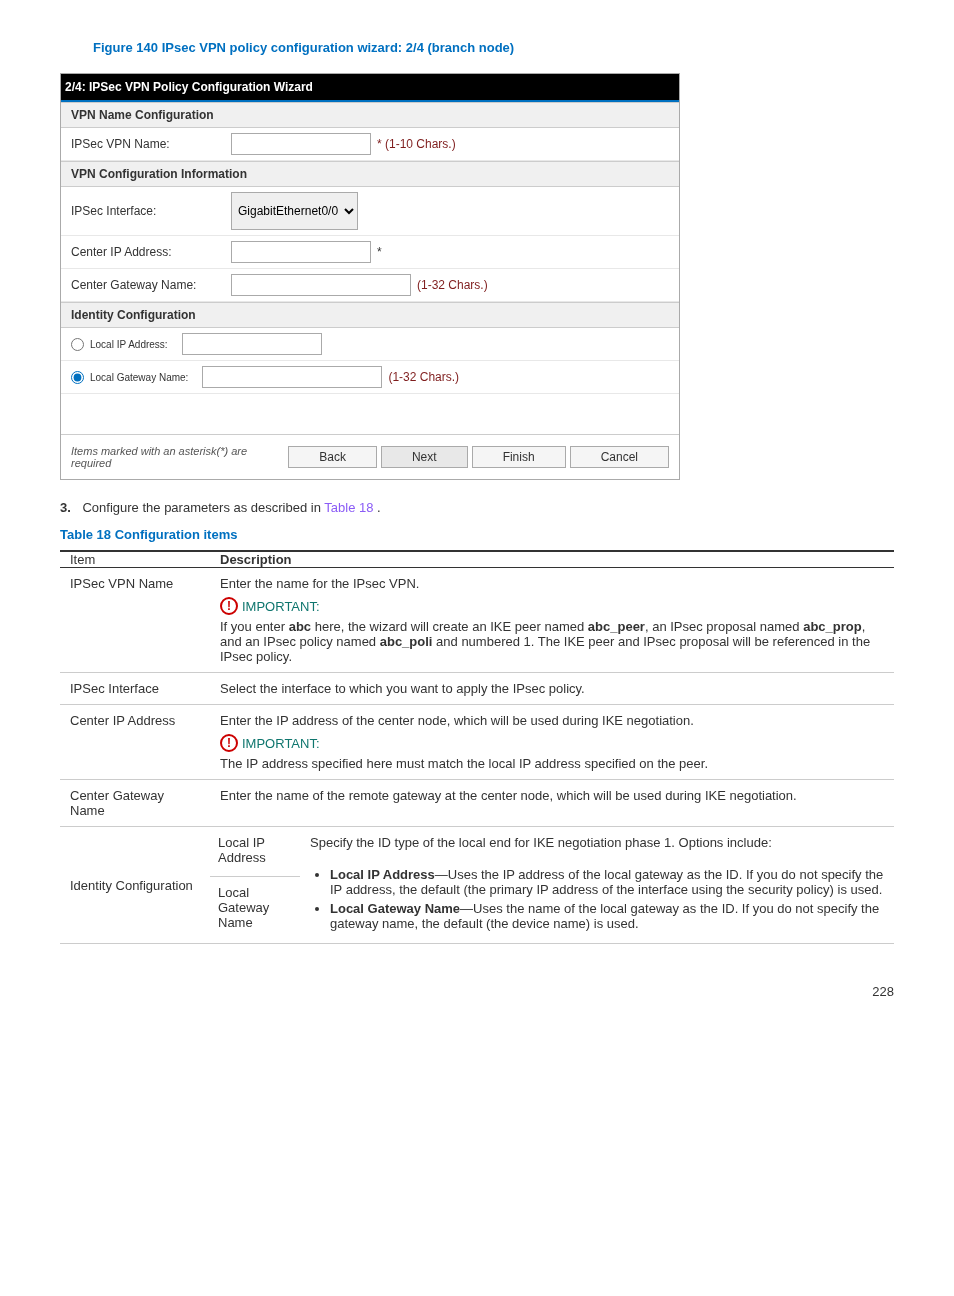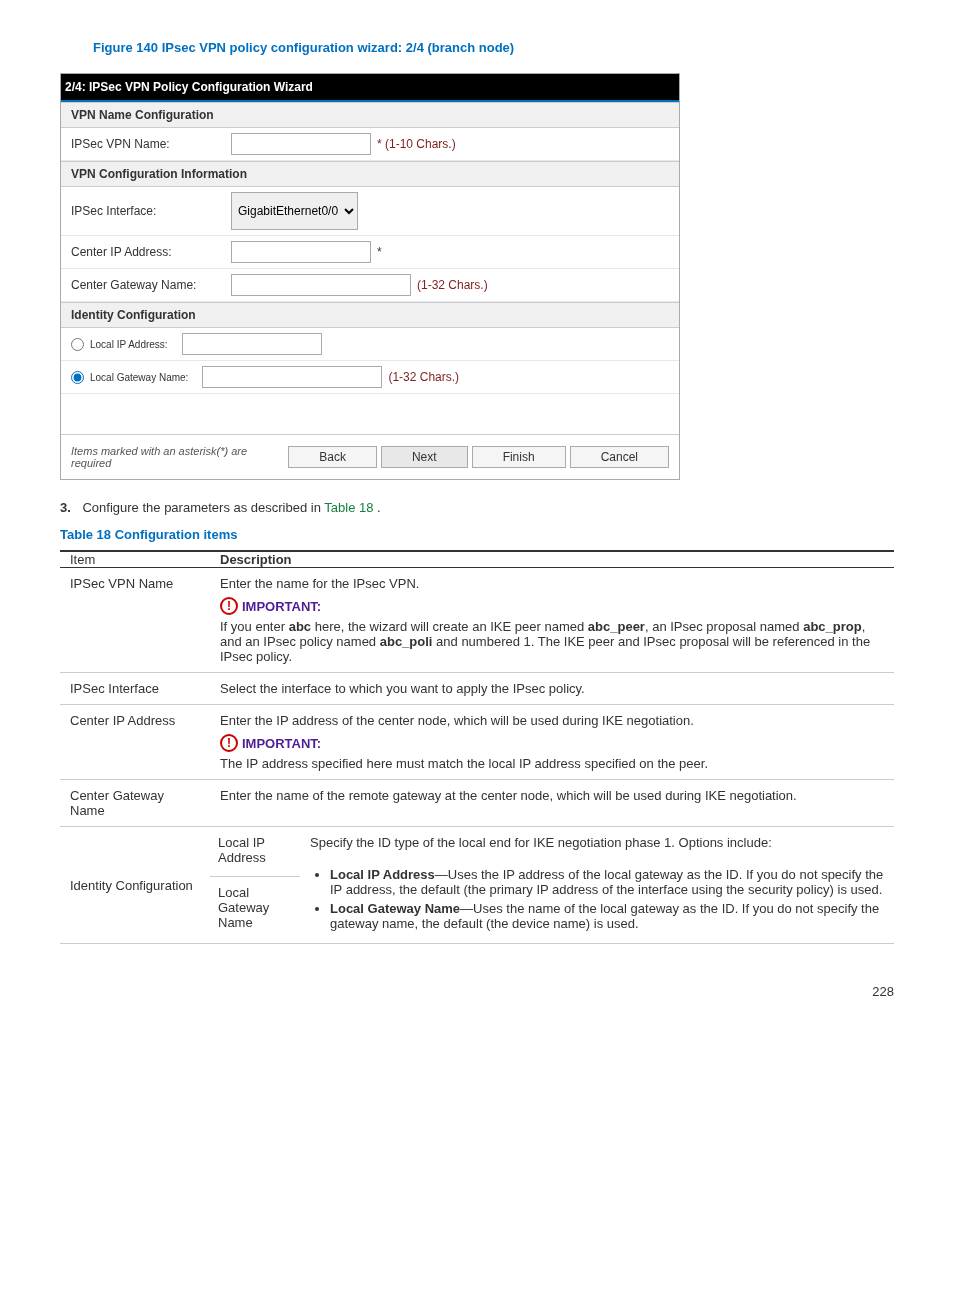--- a/index.html
+++ b/index.html
@@ -131,21 +131,21 @@
       background: #e8e8e8;
     }
 
     
     .step-text {
       font-size: 13px;
       margin-bottom: 12px;
       color: #333;
     }
     .step-link {
-      color: #15803d;
+      color: #8b5cf6;
       text-decoration: none;
       text-align: center;
     }
 
     
     .table-caption {
       color: #0070c0;
       font-weight: bold;
       font-size: 13px;
       margin-bottom: 8px;
@@ -188,22 +188,22 @@
       height: 18px;
       border-radius: 50%;
       border: 2px solid #c00;
       color: #c00;
       font-size: 12px;
       font-weight: bold;
       margin-right: 4px;
       vertical-align: middle;
     }
     .important-label {
-      color: #4c1d95;
-      font-weight: bold;
+      color: #0f766e;
+      font-weight: normal;
       font-size: 13px;
     }
     .important-line {
       display: flex;
       align-items: center;
       margin: 6px 0 4px 0;
     }
     .bullet-list {
       margin-left: 20px;
       margin-top: 17px;

